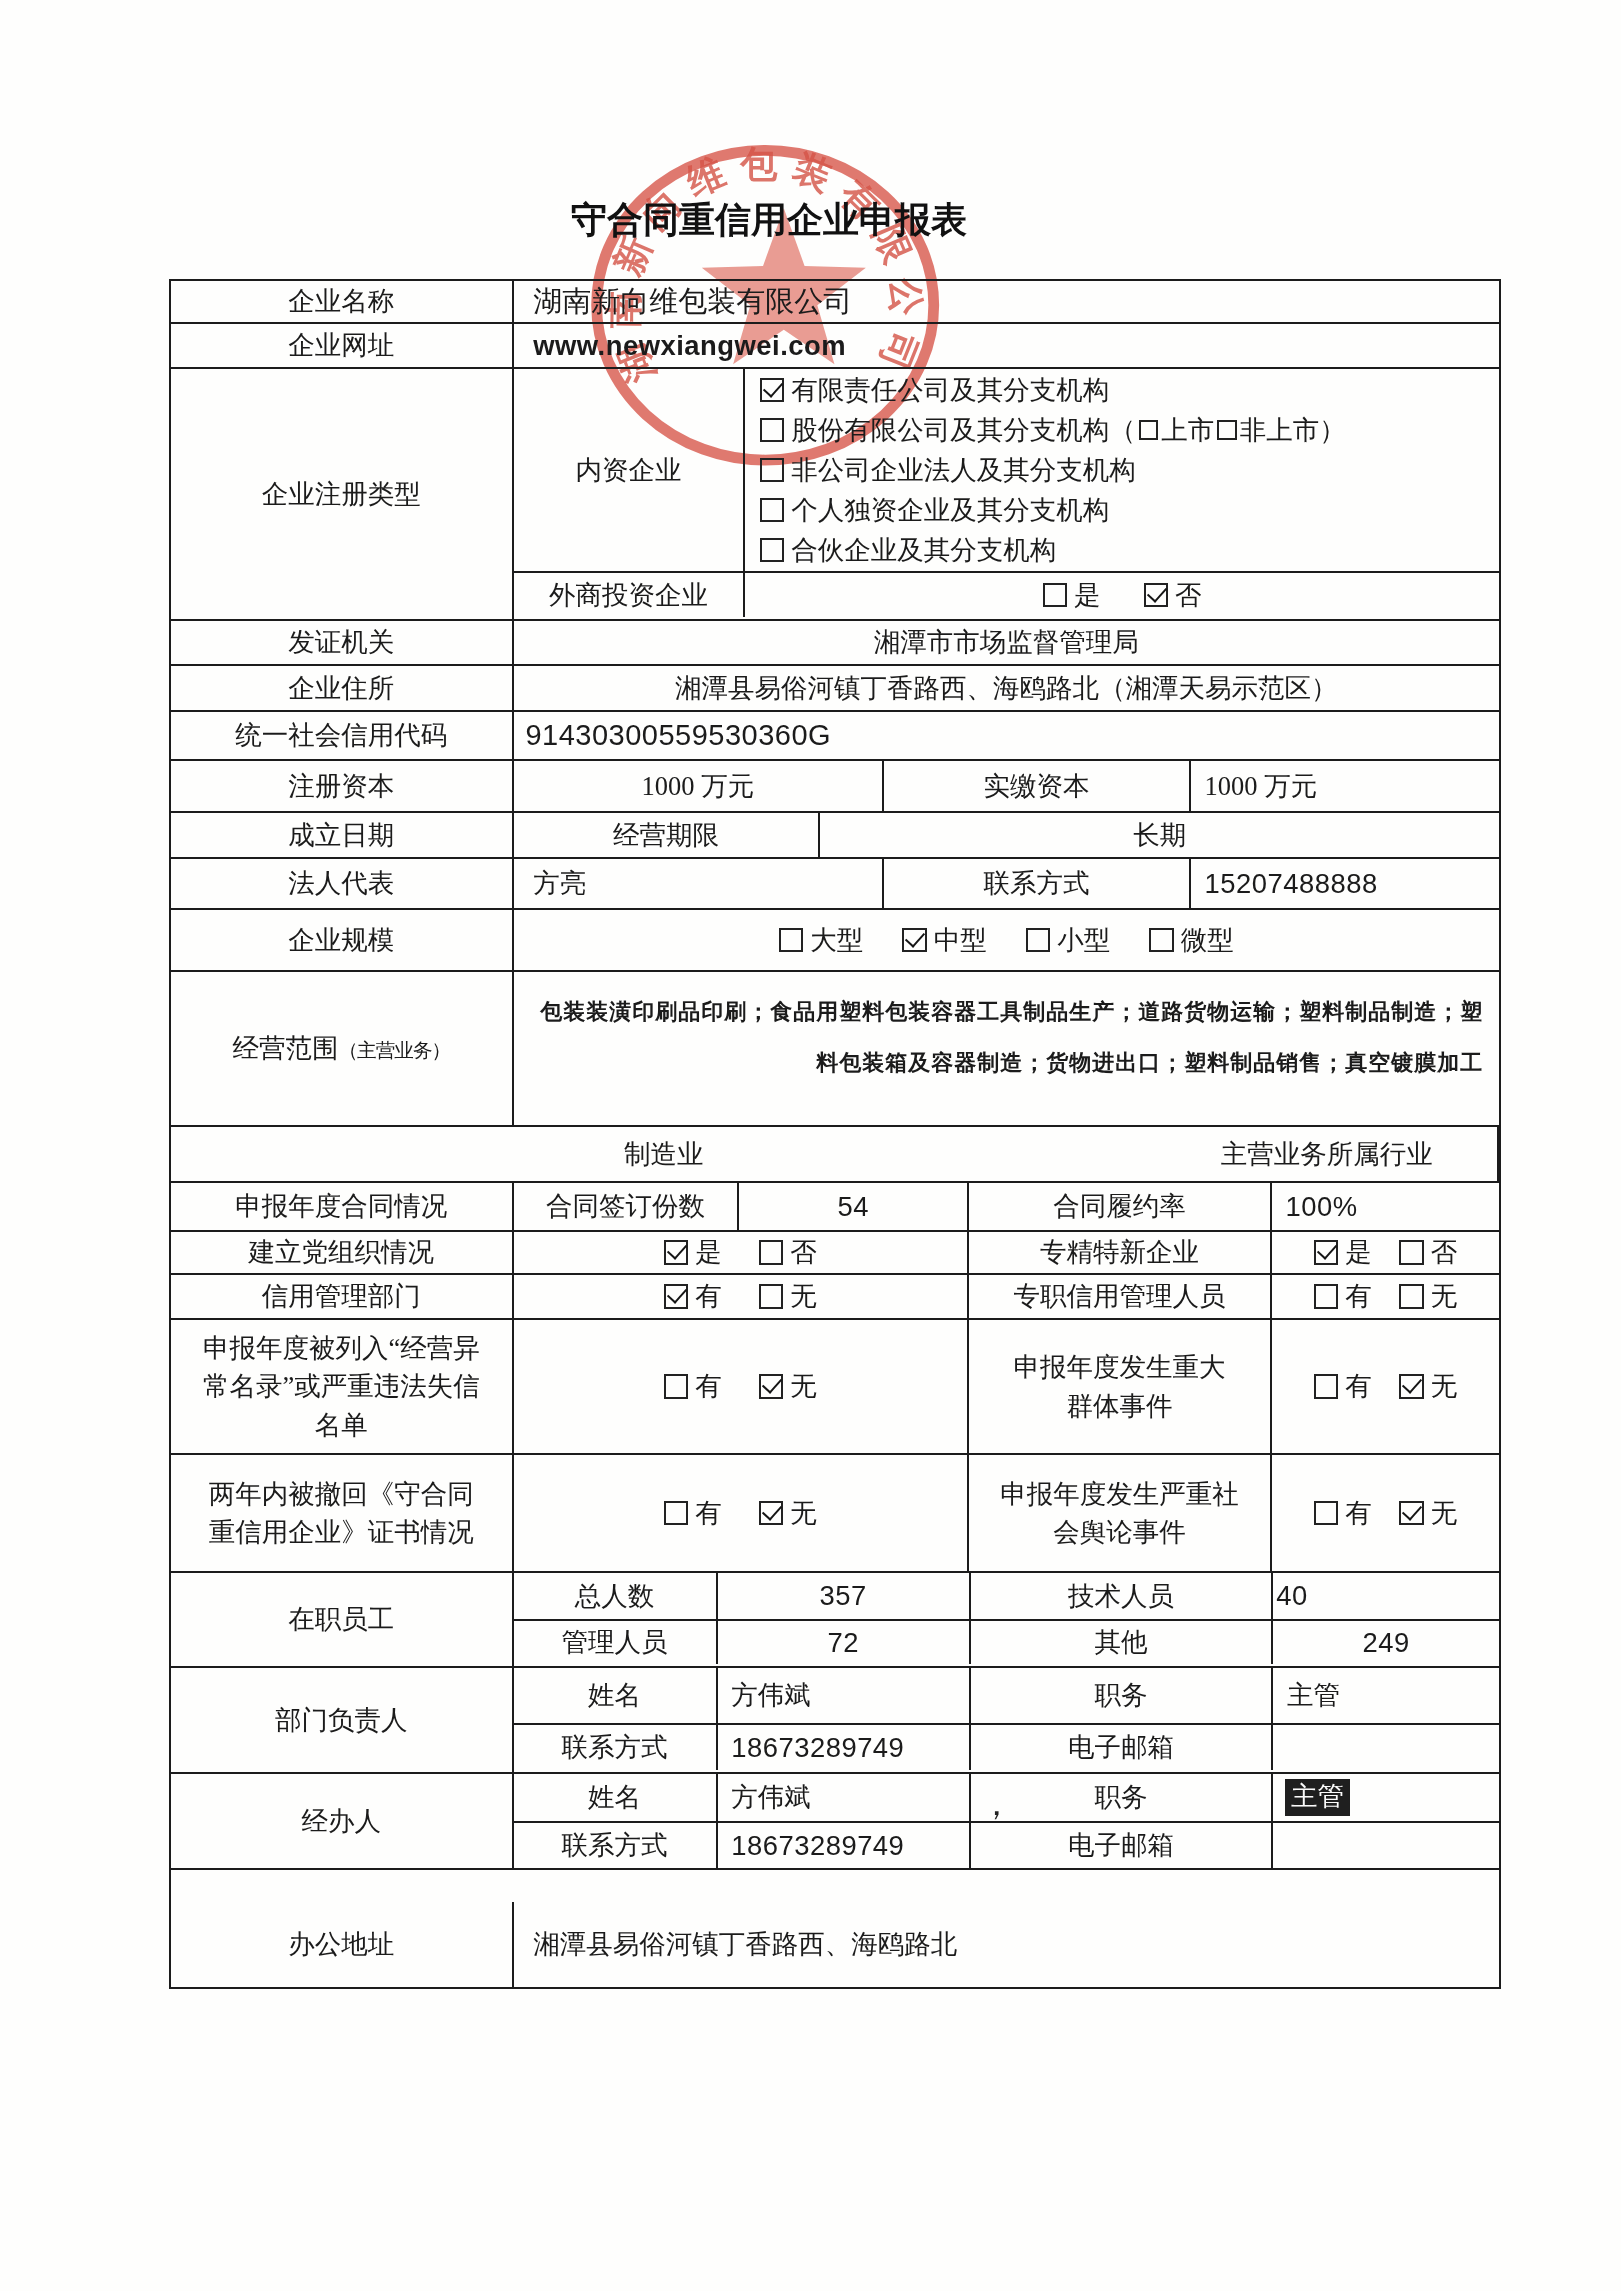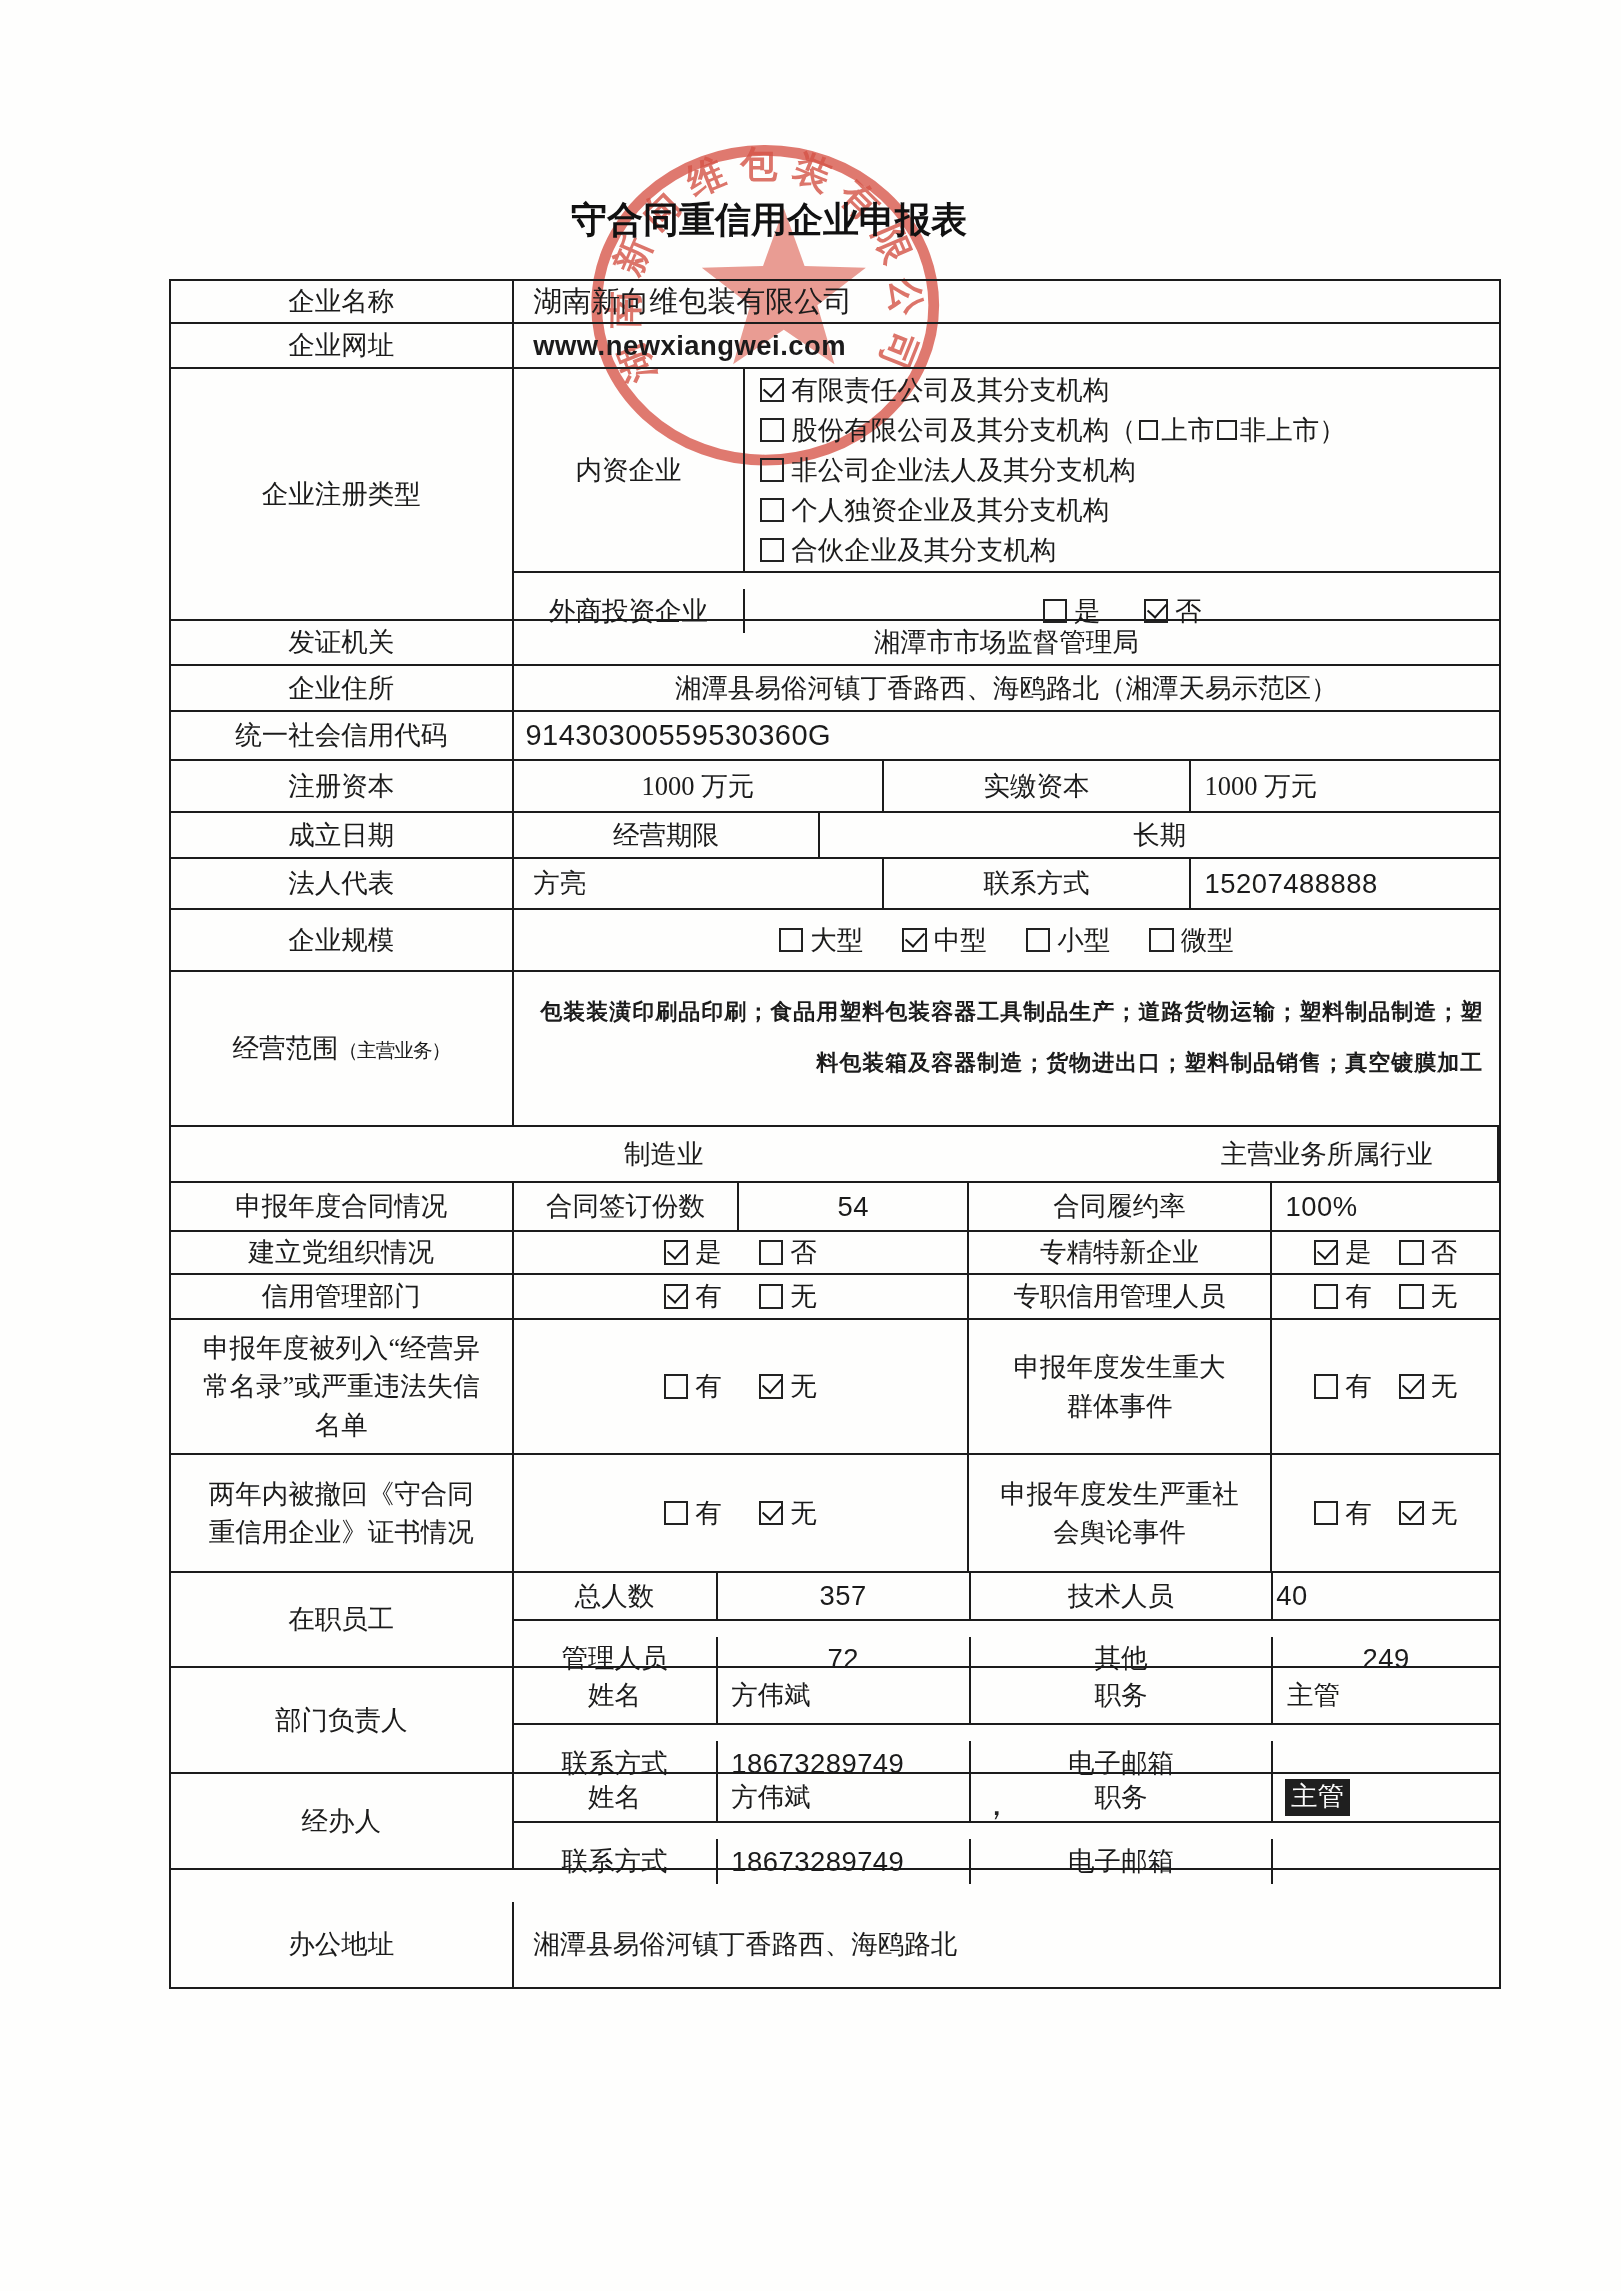--- a/index.html
+++ b/index.html
@@ -19,21 +19,21 @@
   .fill{flex:1;}
   .left{justify-content:flex-start;text-align:left;padding-left:19.6px;}
   .lat{font-family:"Liberation Sans", sans-serif;font-size:27.4px;letter-spacing:0.5px;}
   
   .w4a{width:27.9%;flex:none;} .w4b{width:23.1%;flex:none;}
   .wc1{width:17.0%;flex:none;} .wc2{width:17.3%;flex:none;} .wc3{width:22.8%;flex:none;}
   .wb1{width:34.3%;flex:none;} .wb2{width:22.8%;flex:none;}
   
   .rgroup{flex:1;display:flex;flex-direction:column;min-width:0;}
   .srow{display:flex;flex:none;border-bottom:2px solid #1c1c1c;}
-  .srow.last{border-bottom:none;margin-top:16px;}
+  .srow.last{border-bottom:none;}
   .gr1{width:23.5%;flex:none;}
   .gs1{width:20.7%;flex:none;} .gs2{width:25.7%;flex:none;} .gs3{width:30.7%;flex:none;}
   
   .cb{display:inline-block;width:20.6px;height:20.6px;border:2.9px solid #222;position:relative;
       flex:none;vertical-align:-2.9px;margin-right:6.9px;background:transparent;}
   .cb.sm{width:15.7px;height:15.7px;border-width:2.5px;margin:0 2.9px;vertical-align:-2px;}
   .cb.ck::after{content:"";position:absolute;left:2px;top:2px;width:15.7px;height:8.8px;
       border-left:2.9px solid #151515;border-bottom:2.9px solid #151515;transform:rotate(-48deg);}
   .pair{display:inline-flex;align-items:center;white-space:nowrap;}
   .pgap{display:flex;align-items:center;justify-content:center;gap:37px;width:100%;}

